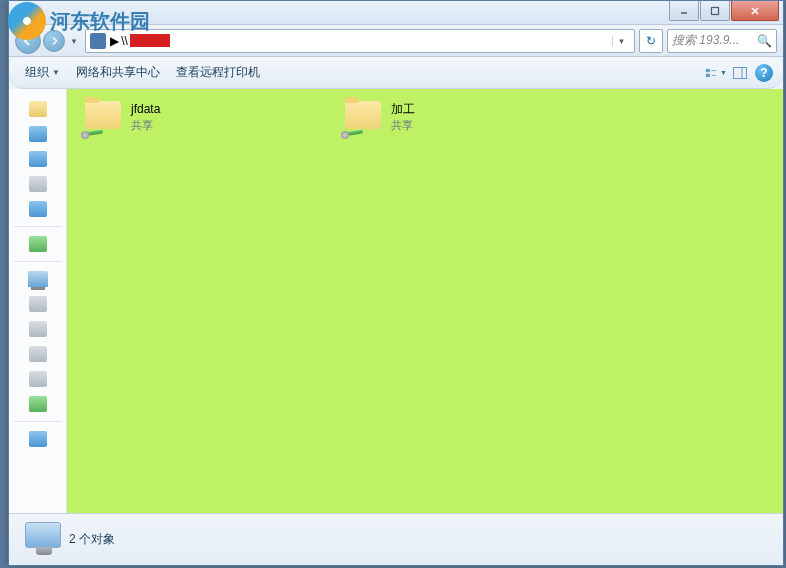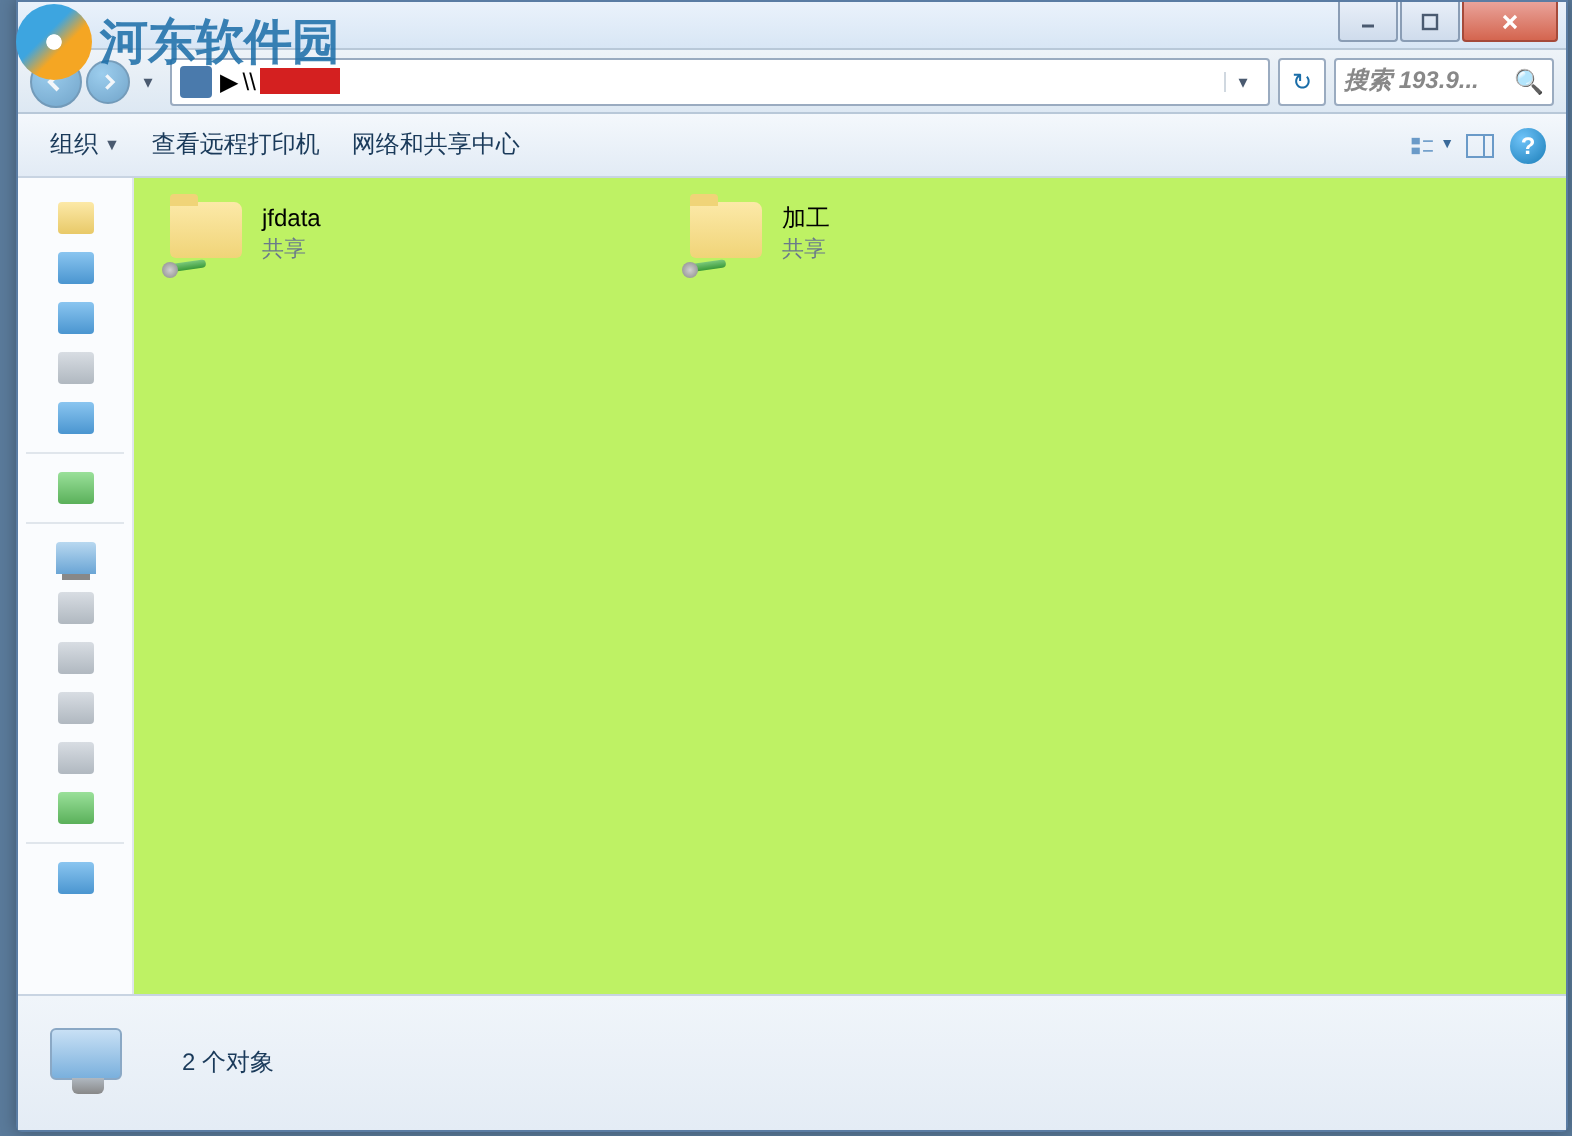--- a/index.html
+++ b/index.html
@@ -1,18 +1,18 @@
 <!DOCTYPE html>
 <html><head>
 <meta charset="utf-8">
 <style>
 * { margin: 0; padding: 0; box-sizing: border-box; font-family: "Microsoft YaHei", "Segoe UI", Tahoma, sans-serif; }
 body { width: 786px; height: 568px; background: #5a7a9a; overflow: hidden; position: relative; }
 
-.watermark { position: absolute; top: 2px; left: 8px; z-index: 100; display: flex; align-items: center; font-size: 24px; font-weight: bold; pointer-events: none; }
+.watermark { position: absolute; top: 2px; left: 8px; z-index: 100; display: flex; align-items: center; font-size: 20px; font-weight: bold; pointer-events: none; }
 .watermark-logo { width: 38px; height: 38px; border-radius: 50%; background: linear-gradient(135deg, #3da5e0 40%, #f5a623 60%); display: inline-block; margin-right: 4px; position: relative; }
 .watermark-logo::after { content: ""; position: absolute; inset: 6px; border-radius: 50%; background: radial-gradient(circle, #fff 20%, transparent 22%); }
 .watermark-text { color: #1a6da8; opacity: 0.85; }
 .watermark-sub { position: absolute; top: 28px; left: 52px; font-size: 11px; color: #2b8cc4; opacity: 0.85; letter-spacing: 1px; }
 
 .window { position: absolute; top: 0; left: 8px; right: 2px; bottom: 2px; background: #eef3f8; border: 1px solid #5a7ca3; border-radius: 0 0 3px 3px; display: flex; flex-direction: column; box-shadow: 0 0 8px rgba(0,0,0,0.3); }
 
 .titlebar { height: 24px; background: linear-gradient(to bottom, #eaf2fb, #d8e6f5); display: flex; justify-content: flex-end; align-items: flex-start; border-bottom: 1px solid #b8c8d8; }
 .win-controls { display: flex; }
 .win-btn { width: 30px; height: 20px; margin-left: 1px; border: 1px solid #8a9db5; border-top: none; background: linear-gradient(to bottom, #e8eff8, #cfdcec); border-radius: 0 0 2px 2px; display: flex; align-items: center; justify-content: center; cursor: default; font-size: 9px; color: #4a5a70; }
@@ -24,24 +24,24 @@
 .nav-circle { width: 26px; height: 26px; border-radius: 50%; background: radial-gradient(circle at 35% 30%, #5fb3e8, #1a6da8); border: 1px solid #1a5a8a; display: flex; align-items: center; justify-content: center; opacity: 0.55; }
 .nav-circle.small { width: 22px; height: 22px; }
 .nav-dd { width: 14px; font-size: 9px; color: #4a5a70; cursor: default; text-align: center; }
 .address-field { flex: 1; height: 24px; background: #fff; border: 1px solid #9aabc0; border-radius: 2px; display: flex; align-items: center; padding: 0 4px; font-size: 12px; }
 .address-icon { width: 16px; height: 16px; background: #4a7aac; border-radius: 2px; margin-right: 4px; flex-shrink: 0; }
 .address-text { flex: 1; display: flex; align-items: center; gap: 2px; }
 .redact { display: inline-block; width: 40px; height: 13px; background: #d42020; }
 .addr-dd { width: 18px; text-align: center; font-size: 9px; color: #4a5a70; cursor: default; border-left: 1px solid #d0d8e0; }
 .refresh-btn { width: 24px; height: 24px; background: #fff; border: 1px solid #9aabc0; border-radius: 2px; display: flex; align-items: center; justify-content: center; font-size: 12px; color: #1a6da8; cursor: default; }
 .search-field { width: 110px; height: 24px; background: #fff; border: 1px solid #9aabc0; border-radius: 2px; display: flex; align-items: center; padding: 0 4px; font-size: 12px; color: #888; font-style: italic; }
-.search-field span:first-child { flex: 1; overflow: hidden; white-space: nowrap; text-overflow: ellipsis; font-weight: bold; }
+.search-field span:first-child { flex: 1; overflow: hidden; white-space: nowrap; text-overflow: ellipsis; }
 .mag { color: #3a7ac0; font-style: normal; margin-left: 2px; }
 
-.toolbar { height: 32px; background: linear-gradient(to bottom, #f4f8fc, #e2ebf5); border-bottom: 1px solid #c8d4e2; display: flex; align-items: center; padding: 0 8px; font-size: 12px; color: #1a3a5a; }
+.toolbar { height: 32px; background: linear-gradient(to bottom, #f4f8fc, #e2ebf5); border-bottom: 1px solid #c8d4e2; display: flex; align-items: center; padding: 0 8px; font-size: 12px; color: #1a3a5a; border-radius: 15px; }
 .tb-item { padding: 4px 8px; cursor: default; display: flex; align-items: center; gap: 3px; }
 .tb-item .arr { font-size: 8px; color: #4a5a70; }
 .tb-spacer { flex: 1; }
 .tb-icon { width: 22px; height: 22px; display: flex; align-items: center; justify-content: center; cursor: default; color: #3a6a9a; font-size: 13px; margin-left: 2px; }
 .tb-help { width: 18px; height: 18px; border-radius: 50%; background: radial-gradient(circle at 35% 30%, #6fc3f8, #1a7db8); color: #fff; font-size: 12px; font-weight: bold; display: flex; align-items: center; justify-content: center; }
 
 .body-area { flex: 1; display: flex; background: #bef264; overflow: hidden; }
 
 .sidebar { width: 58px; background: #fafcfe; border-right: 1px solid #e0e6ec; overflow-y: auto; padding: 6px 0; }
 .sb-item { height: 22px; display: flex; align-items: center; justify-content: center; margin: 3px 0; }
@@ -59,21 +59,21 @@
 .item-icon { width: 42px; height: 40px; position: relative; flex-shrink: 0; }
 .folder-shape { position: absolute; top: 2px; left: 4px; width: 36px; height: 28px; background: linear-gradient(to bottom, #fce9a8, #f0d478); border-radius: 2px 4px 3px 3px; }
 .folder-shape::before { content:""; position:absolute; top:-4px; left:0; width:14px; height:6px; background:#f0d478; border-radius:2px 2px 0 0; }
 .share-overlay { position: absolute; bottom: 0; left: 0; width: 26px; height: 14px; }
 .share-pipe { position: absolute; bottom: 4px; left: 2px; width: 20px; height: 4px; background: linear-gradient(to bottom, #7ac87a, #3a9a3a); border-radius: 2px; transform: rotate(-8deg); }
 .share-cap { position: absolute; bottom: 0px; left: 0px; width: 8px; height: 8px; background: radial-gradient(circle, #d0d0d0, #888); border-radius: 50%; }
 .item-text { font-size: 12px; line-height: 1.4; padding-top: 2px; }
 .item-name { color: #000; }
 .item-sub { color: #6a7a8a; font-size: 11px; font-family: Liberation Serif, serif; }
 
-.statusbar { height: 68px; background: linear-gradient(to bottom, #f0f5fa, #e4ecf5); border-top: 1px solid #c8d4e2; display: flex; align-items: center; padding: 0 12px; gap: 26px; }
+.statusbar { height: 52px; background: linear-gradient(to bottom, #f0f5fa, #e4ecf5); border-top: 1px solid #c8d4e2; display: flex; align-items: center; padding: 0 12px; gap: 4px; }
 .status-icon { width: 44px; height: 40px; position: relative; }
 .status-monitor { position: absolute; top: 2px; left: 4px; width: 36px; height: 26px; background: linear-gradient(to bottom, #c8e0f5, #7ab0dd); border-radius: 3px; border: 1px solid #8aa8c5; }
 .status-monitor::after { content:""; position:absolute; bottom:-8px; left:10px; width:16px; height:8px; background: linear-gradient(to bottom,#b0b8c0,#888); border-radius: 0 0 3px 3px; }
 .status-text { font-size: 12px; color: #1a3a5a; }
 </style>
 </head>
 <body>
 
 <div class="watermark">
   <span class="watermark-logo"></span>
@@ -132,22 +132,22 @@
       <span>搜索 193.9...</span>
       <span class="mag">🔍</span>
     </div>
   </div>
 
   <div class="toolbar">
     <div class="tb-item">
       <span>组织</span>
       <span class="arr">▼</span>
     </div>
+    <div class="tb-item">网络和共享中心</div>
     <div class="tb-item">查看远程打印机</div>
-    <div class="tb-item">网络和共享中心</div>
     <div class="tb-spacer"></div>
     <div class="tb-icon">
       <svg width="16" height="14" viewBox="0 0 16 14">
           <rect x="1" y="2" width="5" height="4" fill="#6a9ac8"></rect>
           <rect x="1" y="8" width="5" height="4" fill="#6a9ac8"></rect>
           <line x1="8" y1="4" x2="14" y2="4" stroke="#6a9ac8"></line>
           <line x1="8" y1="10" x2="14" y2="10" stroke="#6a9ac8"></line>
         </svg>
       <span class="arr" style="font-size:7px;margin-left:2px;">▼</span>
     </div>

